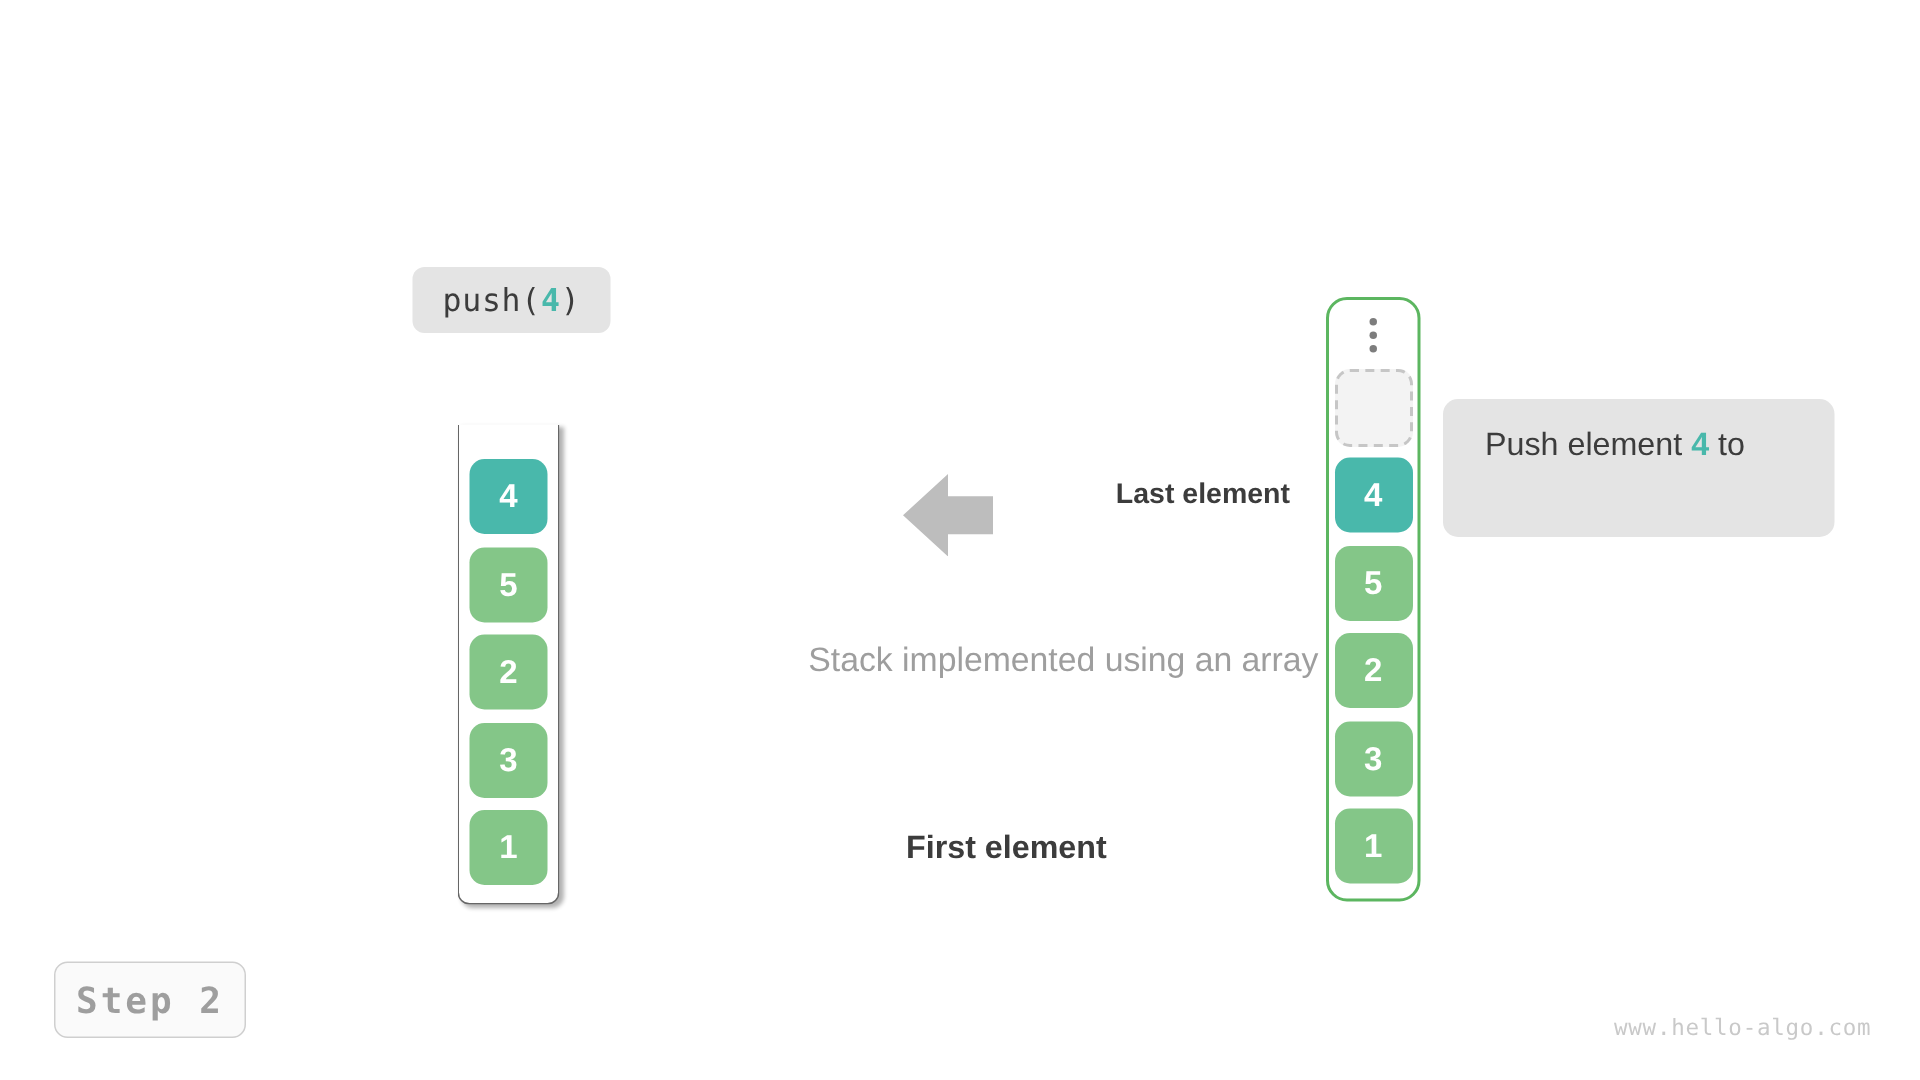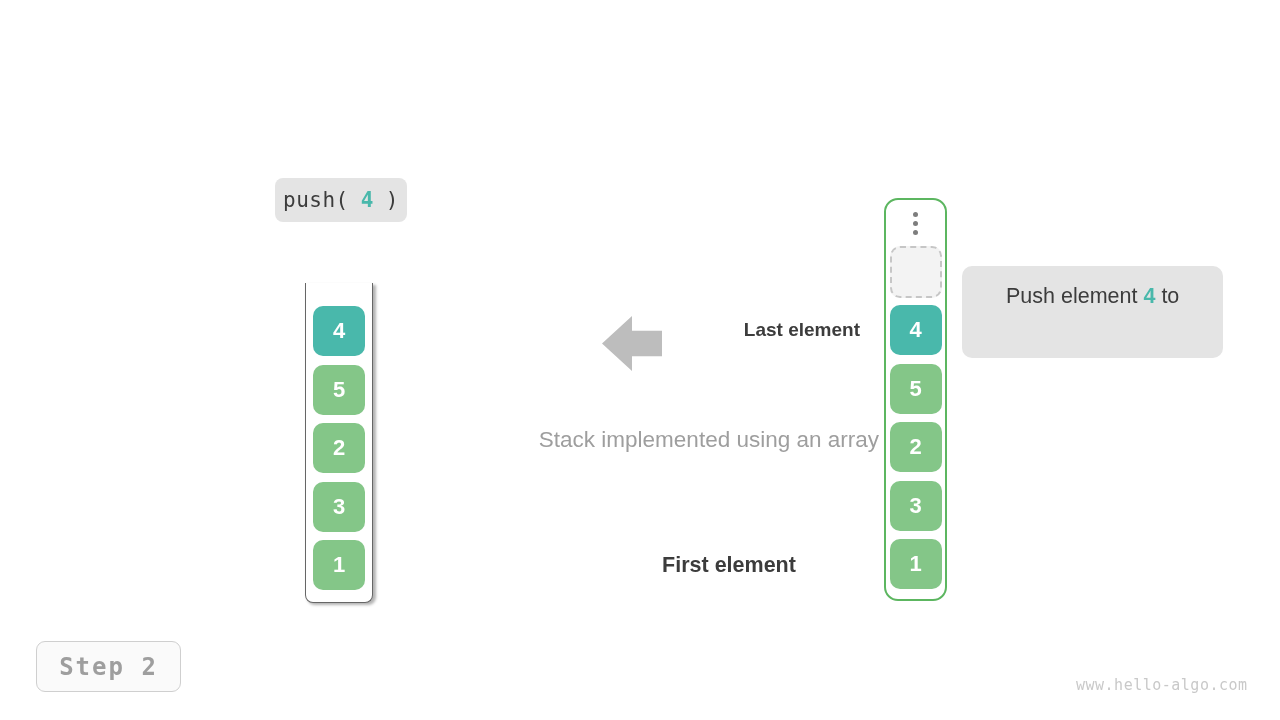--- a/index.html
+++ b/index.html
@@ -15,21 +15,20 @@
   
   .op-label {
     position: absolute; left: 275px; top: 178px;
     width: 132px; height: 44px;
     background: var(--label-bg);
     border-radius: 8px;
     display: flex; align-items: center; justify-content: center;
     font-family: "DejaVu Sans Mono", monospace;
     font-size: 21px; letter-spacing: 0.5px;
     color: var(--dark-text);
-    gap: 12px;
   }
   .teal-text { color: var(--teal); font-weight: bold; }
 
   
   .stack-open {
     position: absolute; left: 305px; top: 283px;
     width: 68px; height: 320px;
     border-left: 1.5px solid var(--container-line);
     border-right: 1.5px solid var(--container-line);
     border-bottom: 1.5px solid var(--container-line);
@@ -58,21 +57,21 @@
     clip-path: polygon(0 50%, 50% 0, 50% 27%, 100% 27%, 100% 73%, 50% 73%, 50% 100%);
   }
 
   .last-label {
     position: absolute; left: 610px; top: 319px; width: 250px;
     text-align: right;
     font-size: 19px; font-weight: bold; color: var(--dark-text);
   }
   .first-label {
     position: absolute; left: 604px; top: 553px; width: 250px;
-    text-align: center;
+    text-align: left;
     font-size: 21.5px; font-weight: bold; color: var(--dark-text);
   }
   .caption {
     position: absolute; left: 399px; top: 427px; width: 480px;
     text-align: right;
     font-size: 22.5px; color: var(--gray-text);
   }
 
   
   .array-container {
@@ -93,29 +92,29 @@
     background: var(--slot-bg);
     margin-bottom: 7px;
   }
 
   
   .callout {
     position: absolute; left: 962px; top: 266px;
     width: 261px; height: 92px;
     background: var(--label-bg);
     border-radius: 10px;
-    padding: 16px 0 0 44px;
+    padding: 16px 0 0 28px;
     font-size: 21.5px; line-height: 29px;
     color: var(--dark-text);
   }
 
   
   .step-badge {
     position: absolute; left: 36px; top: 641px;
-    width: 145px; height: 51px;
+    width: 128px; height: 51px;
     background: var(--step-bg);
     border: 1.5px solid var(--step-border);
     border-radius: 9px;
     display: flex; align-items: center; justify-content: center;
     font-family: "DejaVu Sans Mono", monospace;
     font-size: 24px; font-weight: bold; letter-spacing: 2px;
     color: var(--gray-text);
   }
 
   

